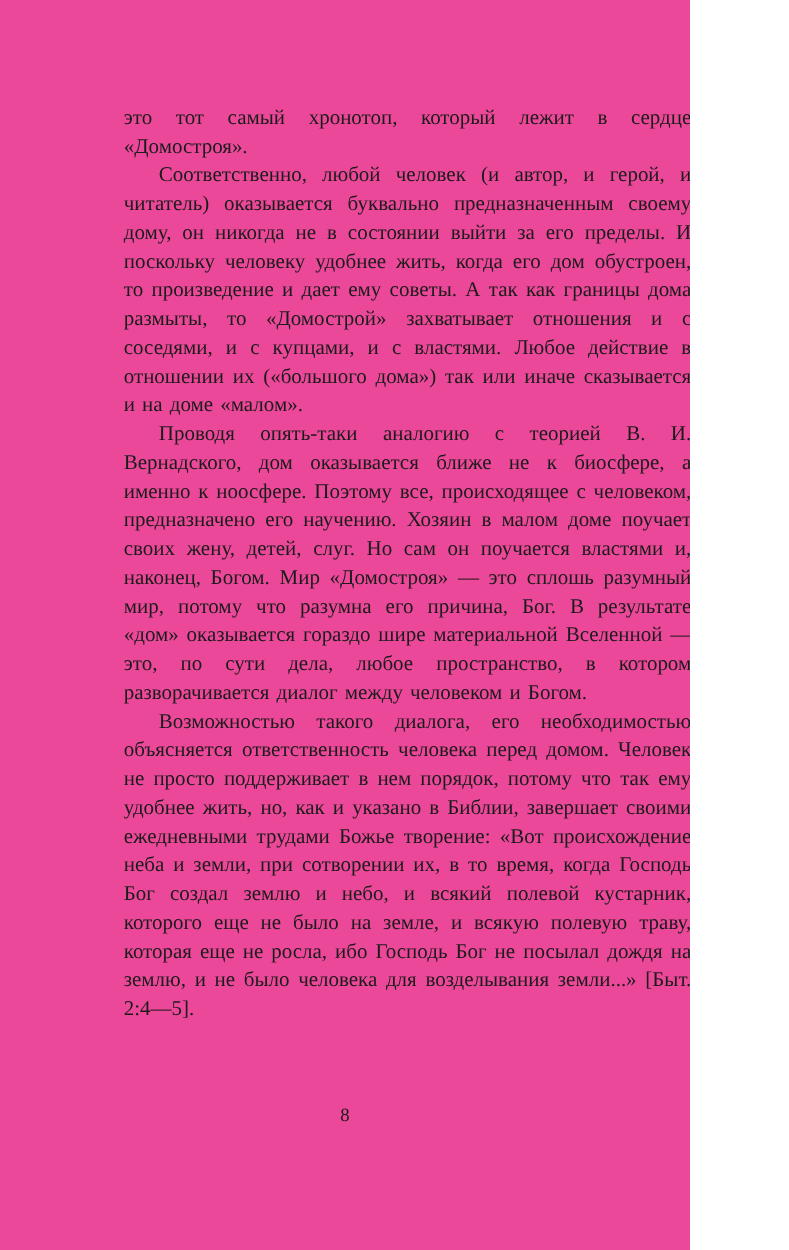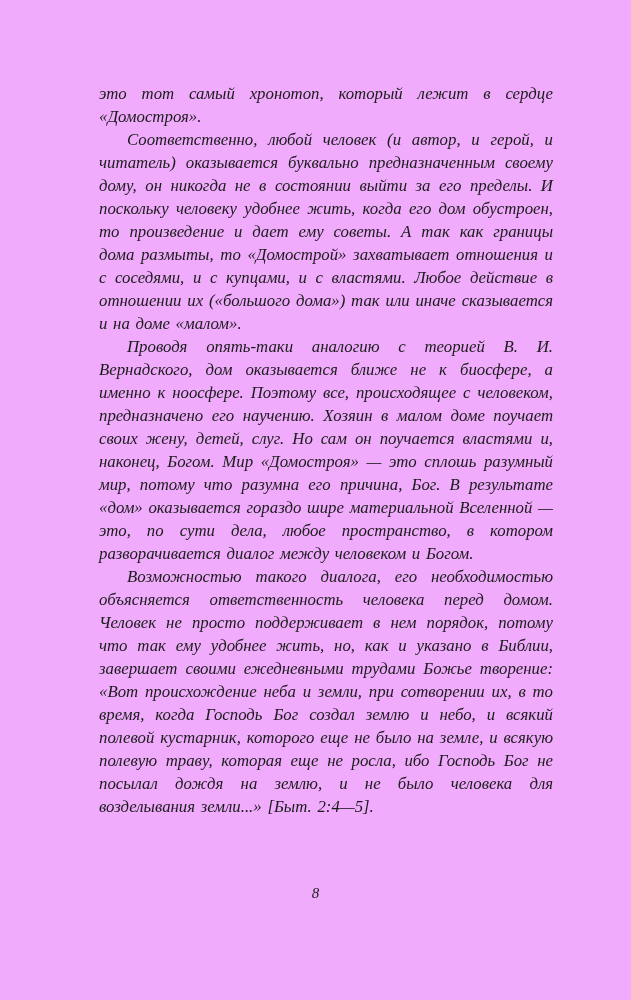--- a/index.html
+++ b/index.html
@@ -2,27 +2,26 @@
 <html lang="ru"><head>
 <meta charset="utf-8">
 <style>
   html, body {
     margin: 0;
     padding: 0;
     background: #ffffff;
   }
   .book-page {
     position: relative;
-    width: 631px;
+    width: 552px;
     height: 1000px;
-    background: #f0abfc;
+    background: #ec4899;
     overflow: hidden;
     font-family: "Liberation Serif", "DejaVu Serif", serif;
     color: #1b1b1b;
-    font-style: italic;
   }
   .text-block {
     position: absolute;
     left: 99px;
     top: 82px;
     width: 454px;
     font-size: 16.8px;
     line-height: 23px;
     text-align: justify;
     word-spacing: 1.5px;

